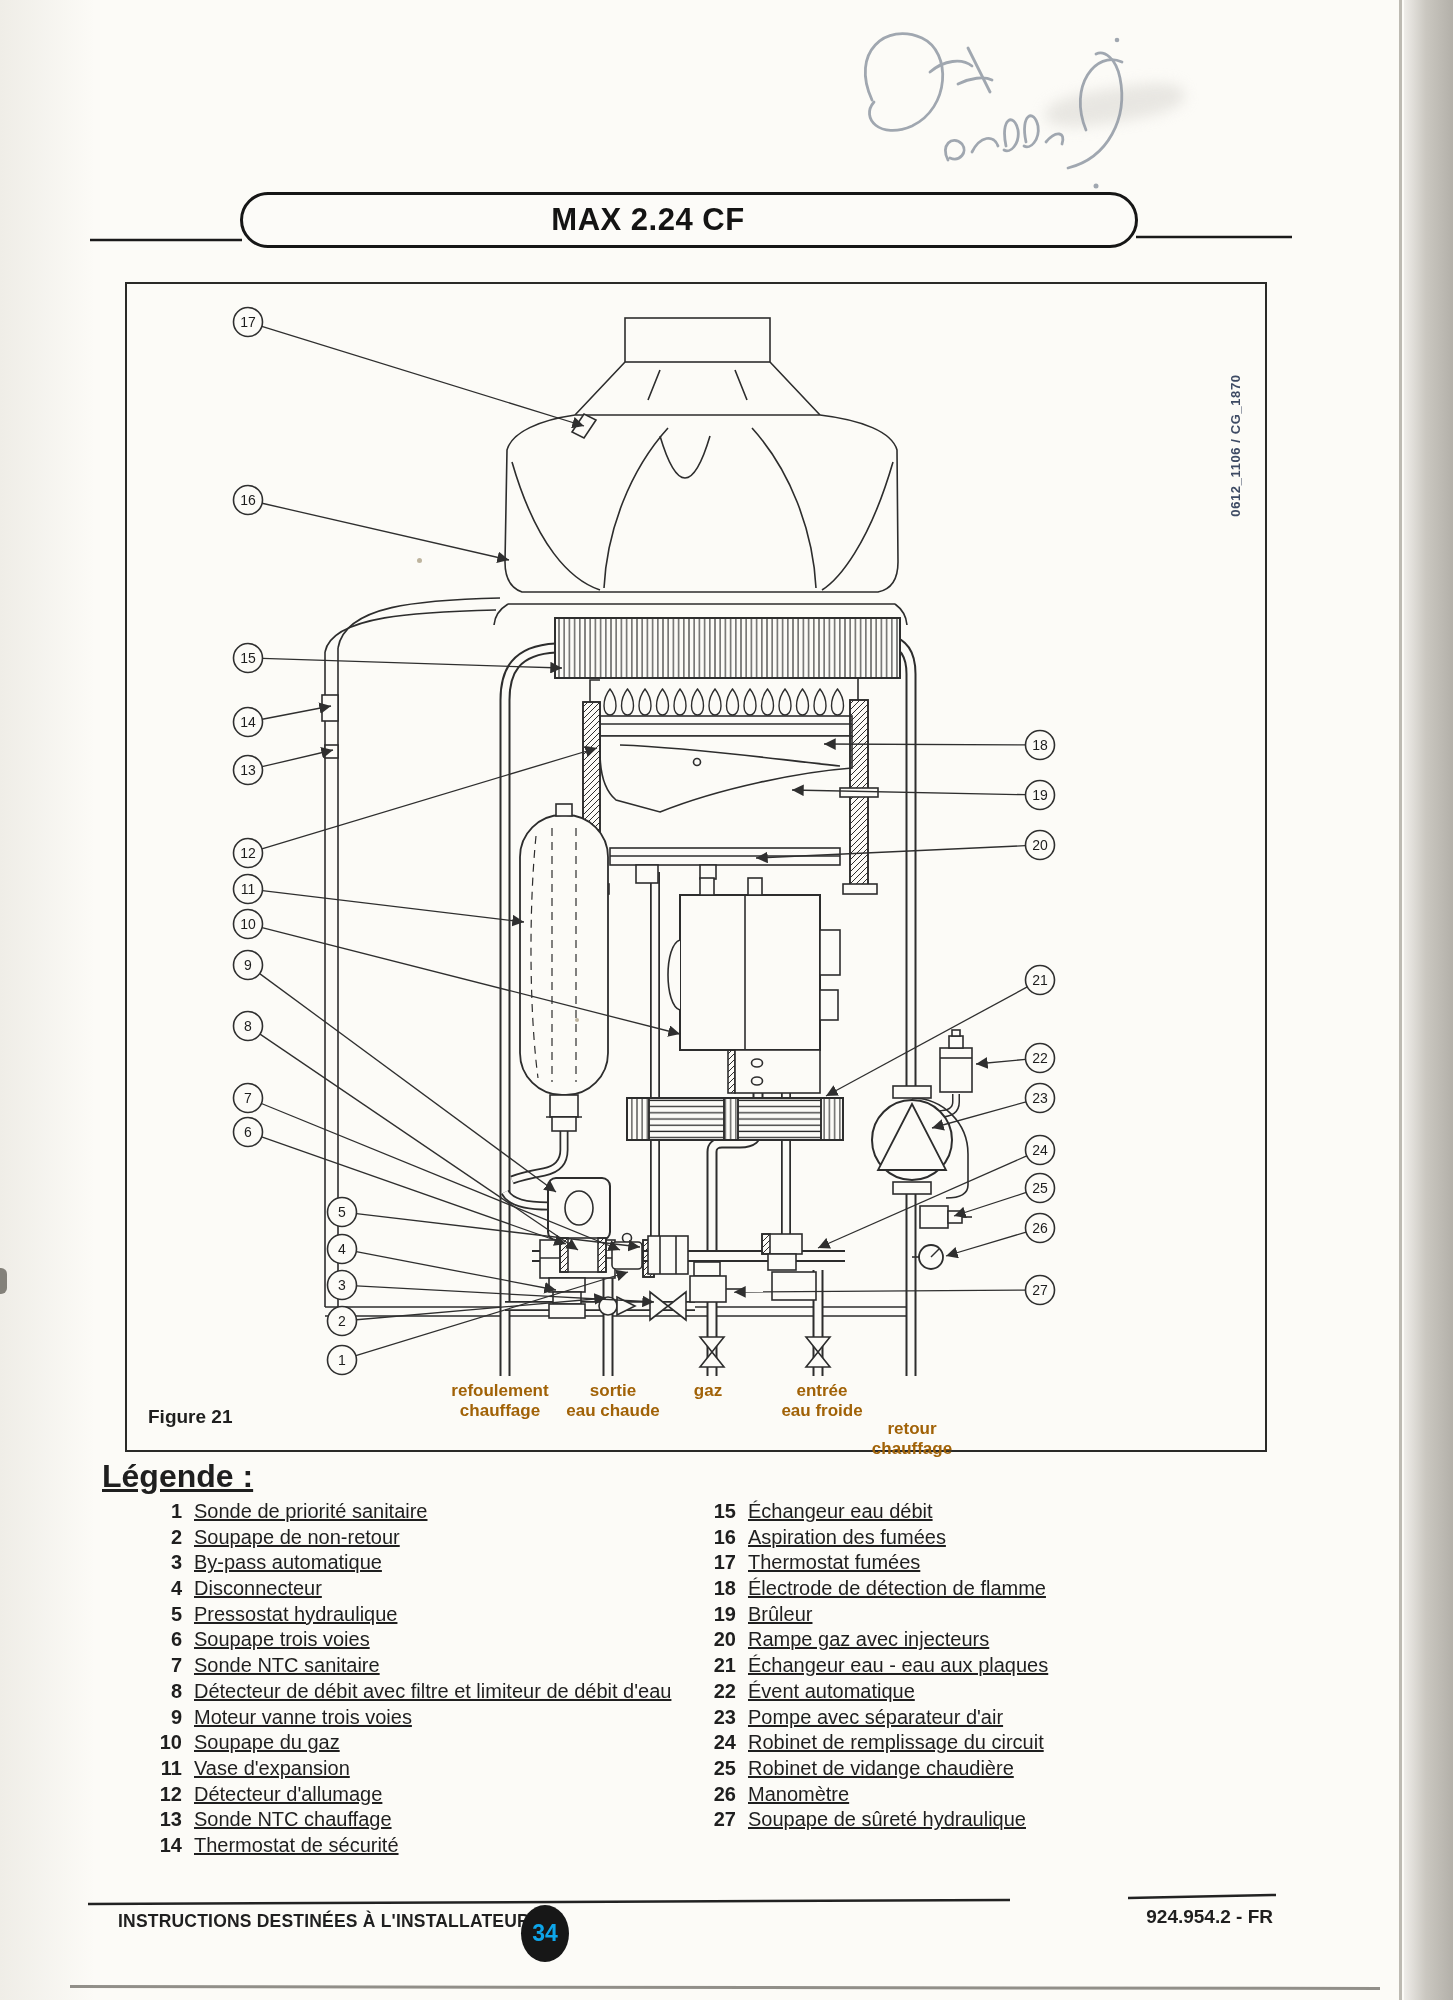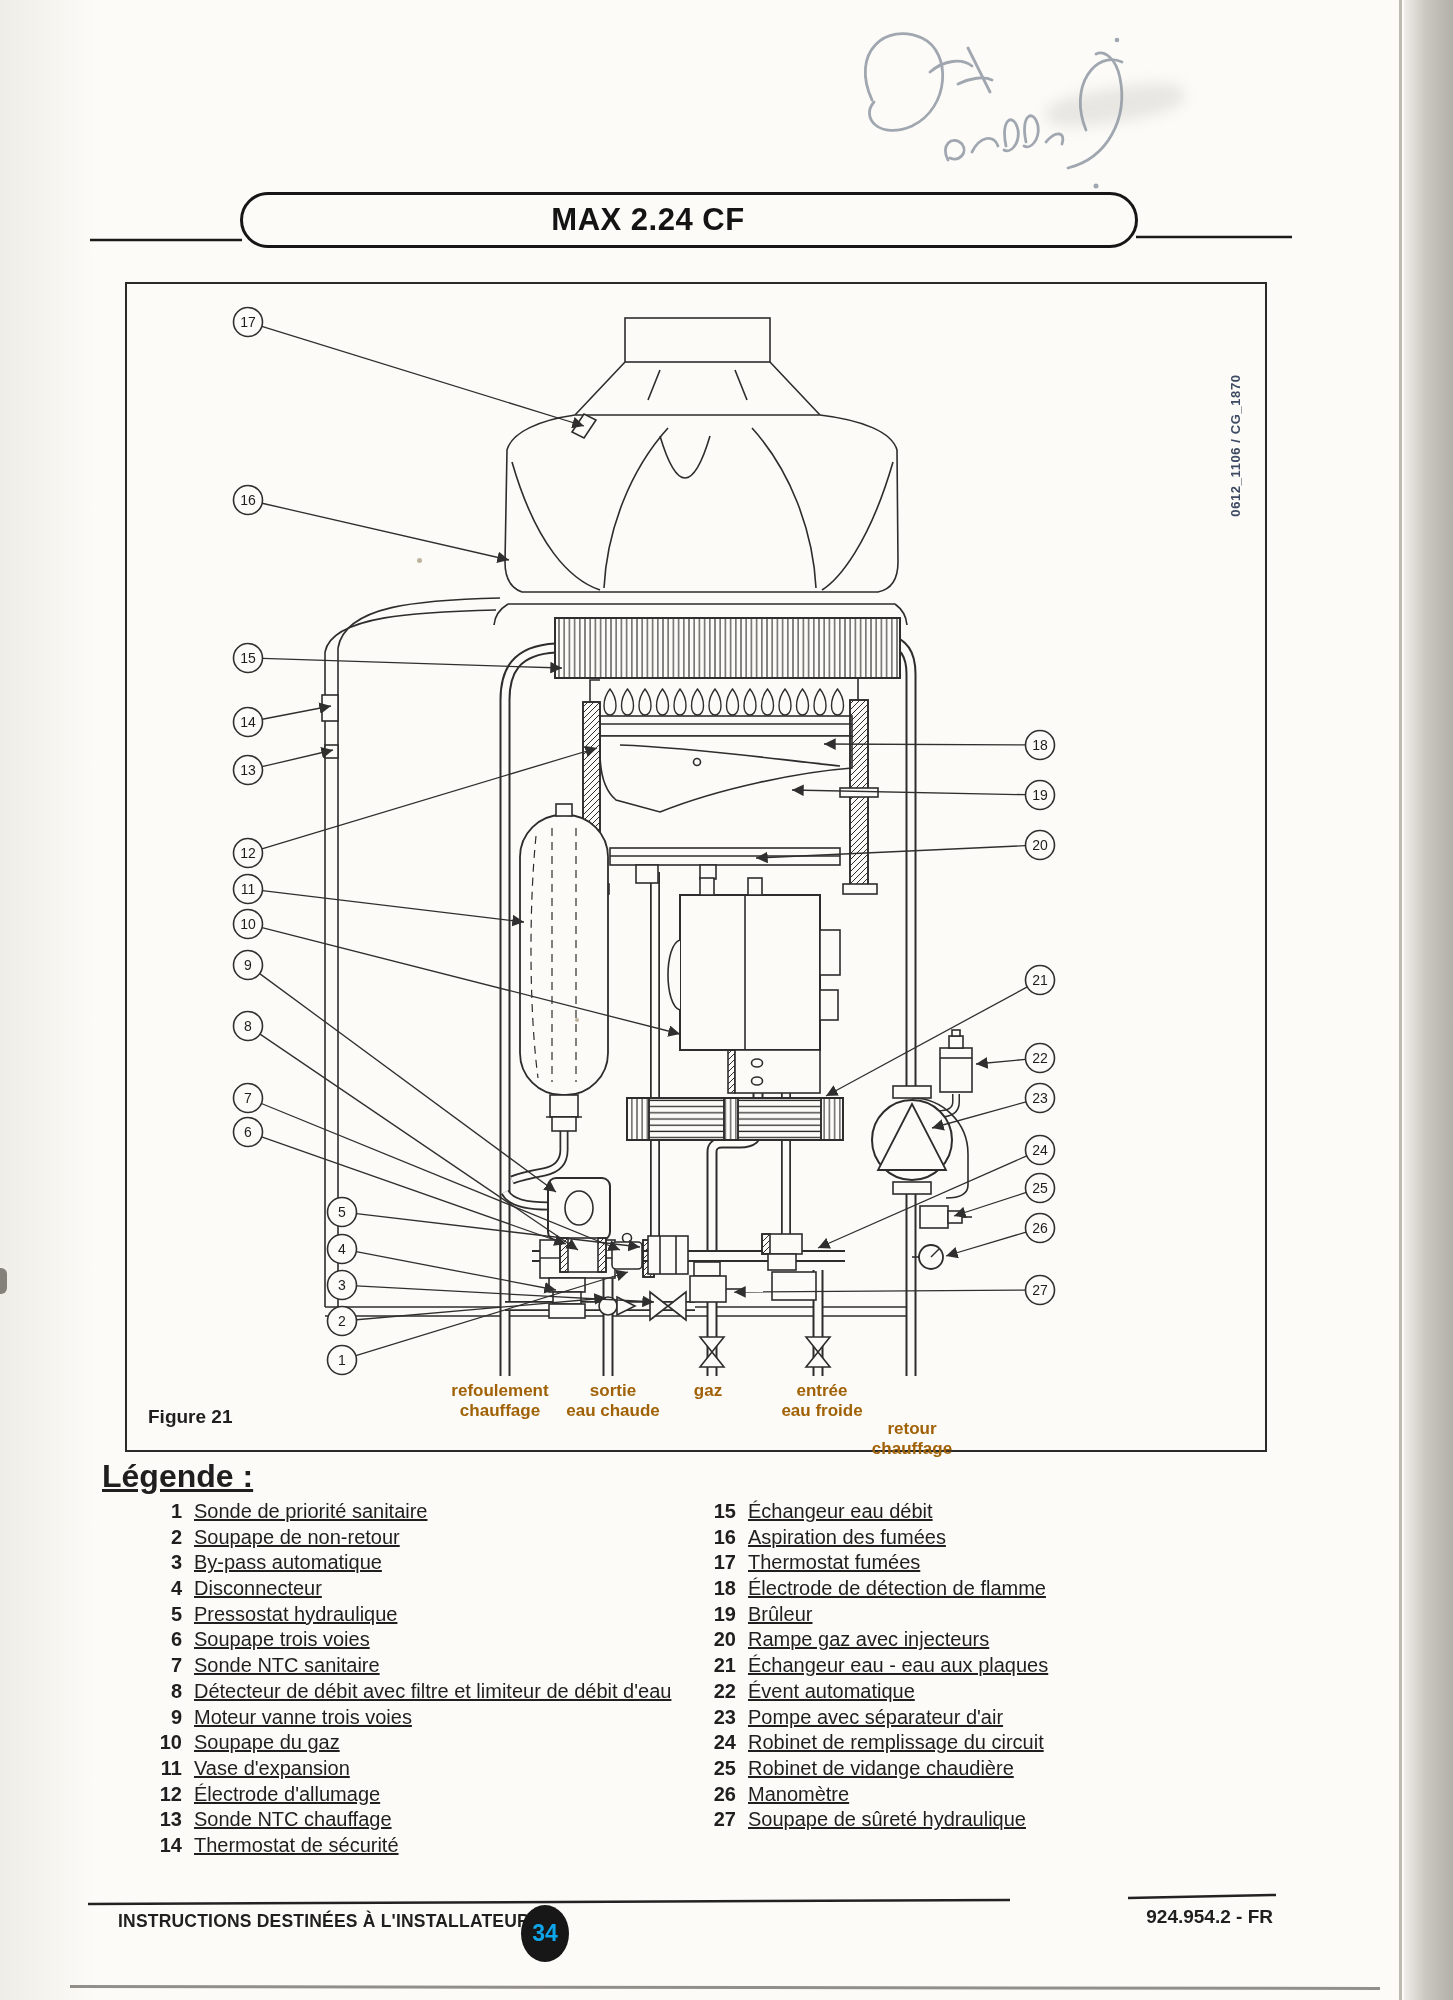--- a/index.html
+++ b/index.html
@@ -472,21 +472,21 @@
       <div class="legend-row">
       <span class="legend-num">10</span>
       <span class="legend-label">Soupape du gaz</span>
     </div>
       <div class="legend-row">
       <span class="legend-num">11</span>
       <span class="legend-label">Vase d'expansion</span>
     </div>
       <div class="legend-row">
       <span class="legend-num">12</span>
-      <span class="legend-label">Électrode d'allumage</span>
+      <span class="legend-label">Détecteur d'allumage</span>
     </div>
       <div class="legend-row">
       <span class="legend-num">13</span>
       <span class="legend-label">Sonde NTC chauffage</span>
     </div>
       <div class="legend-row">
       <span class="legend-num">14</span>
       <span class="legend-label">Thermostat de sécurité</span>
     </div>
     </div>

